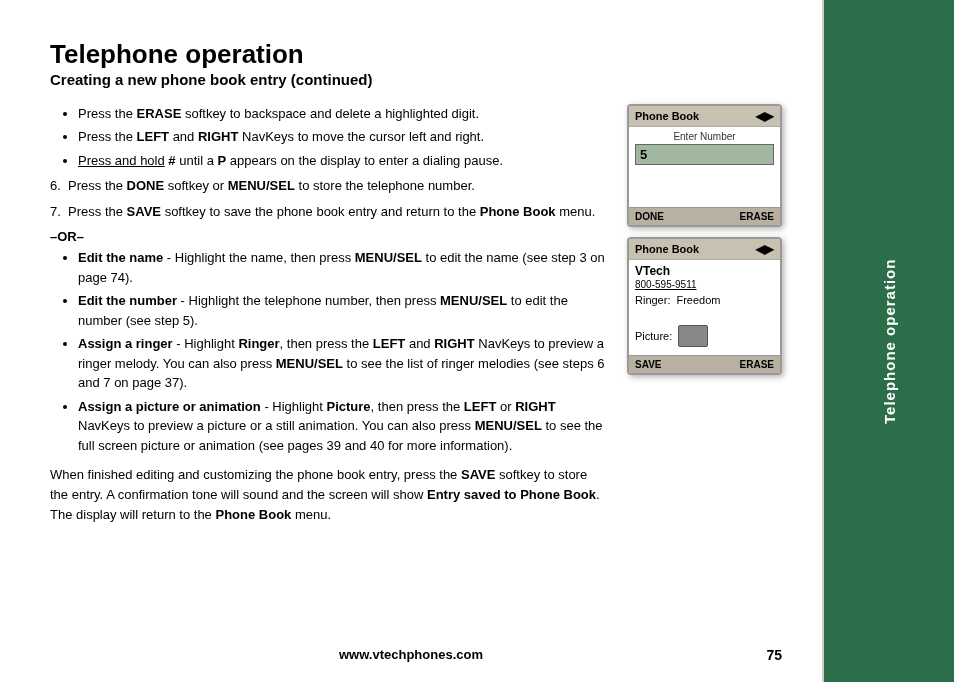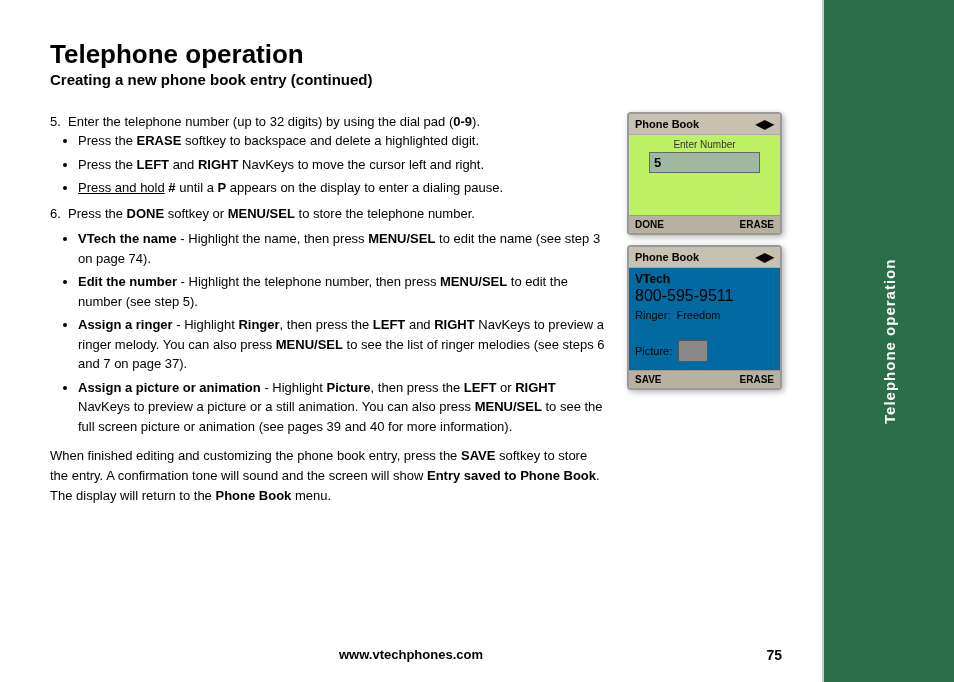--- a/index.html
+++ b/index.html
@@ -44,21 +44,21 @@
       font-size: 26px;
       font-weight: bold;
       color: #000;
       margin-bottom: 2px;
       line-height: 1.1;
     }
     .page-subtitle {
       font-size: 15px;
       font-weight: bold;
       color: #000;
-      margin-bottom: 24px;
+      margin-bottom: 16px;
     }
 
     
     .content-with-screen {
       display: flex;
       gap: 20px;
     }
     .text-column {
       flex: 1;
     }
@@ -103,22 +103,22 @@
       align-items: center;
       padding: 3px 6px;
       font-size: 11px;
       font-weight: bold;
       border-bottom: 1px solid #aaa;
     }
     .screen-header-nav {
       font-size: 12px;
     }
     .screen-body {
-      background: #bef264;
-      padding: 4px 20px;
+      background: #ffffff;
+      padding: 4px 6px;
       min-height: 80px;
     }
     .screen-label-row {
       font-size: 10px;
       color: #333;
       margin-bottom: 2px;
       text-align: center;
     }
     .screen-input-box {
       background: #a0b8a0;
@@ -134,31 +134,32 @@
       display: flex;
       justify-content: space-between;
       padding: 3px 6px;
       font-size: 10px;
       font-weight: bold;
       border-top: 1px solid #999;
     }
 
     
     .screen-body2 {
-      background: #0369a1;
+      background: #ffffff;
       padding: 4px 6px;
     }
     .screen-name {
       font-size: 12px;
       font-weight: bold;
       line-height: 1.3;
     }
     .screen-phone {
-      font-size: 16px;
+      font-size: 10px;
       margin-bottom: 4px;
+      text-decoration: underline;
     }
     .screen-row {
       display: flex;
       gap: 6px;
       align-items: center;
       font-size: 11px;
       margin-bottom: 2px;
     }
     .screen-picture-box {
       width: 30px;
@@ -220,35 +221,38 @@
 
 <div class="main-content">
   <h1 class="page-title">Telephone operation</h1>
   <h2 class="page-subtitle">Creating a new phone book entry (continued)</h2>
 
   <div class="content-with-screen">
     <div class="text-column">
 
 
       <div class="step-item">
-        <span>5.&nbsp;&nbsp;Enter the telephone number (up to 32 digits) by using the dial pad (<strong>0-9</strong>).</span>
         <ul class="bullet-list">
           <li class="bullet-item">Press the <strong>ERASE</strong> softkey to backspace and delete a highlighted digit.</li>
           <li class="bullet-item">Press the <strong>LEFT</strong> and <strong>RIGHT</strong> NavKeys to move the cursor left and right.</li>
           <li class="bullet-item"><span class="underline">Press and hold</span> <strong>#</strong> until a <strong>P</strong> appears on the display to enter a dialing pause.</li>
         </ul>
       </div>
 
       <div class="step-item">
         <span>6.&nbsp;&nbsp;Press the <strong>DONE</strong> softkey or <strong>MENU/SEL</strong> to store the telephone number.</span>
       </div>
 
-
+      <div class="step-item">
+        <span>7.&nbsp;&nbsp;Press the <strong>SAVE</strong> softkey to save the phone book entry and return to the <strong>Phone Book</strong> menu.</span>
+      </div>
+
+      <div class="or-divider">–OR–</div>
       <ul class="bullet-list">
-        <li class="bullet-item"><strong>VTech the name</strong> - Highlight the name, then press <strong>MENU/SEL</strong> to edit the name (see step 3 on page 74).</li>
+        <li class="bullet-item"><strong>Edit the name</strong> - Highlight the name, then press <strong>MENU/SEL</strong> to edit the name (see step 3 on page 74).</li>
         <li class="bullet-item"><strong>Edit the number</strong> - Highlight the telephone number, then press <strong>MENU/SEL</strong> to edit the number (see step 5).</li>
         <li class="bullet-item"><strong>Assign a ringer</strong> - Highlight <strong>Ringer</strong>, then press the <strong>LEFT</strong> and <strong>RIGHT</strong> NavKeys to preview a ringer melody. You can also press <strong>MENU/SEL</strong> to see the list of ringer melodies (see steps 6 and 7 on page 37).</li>
         <li class="bullet-item"><strong>Assign a picture or animation</strong> - Highlight <strong>Picture</strong>, then press the <strong>LEFT</strong> or <strong>RIGHT</strong> NavKeys to preview a picture or a still animation. You can also press <strong>MENU/SEL</strong> to see the full screen picture or animation (see pages 39 and 40 for more information).</li>
       </ul>
 
       <div class="closing-text">
         When finished editing and customizing the phone book entry, press the <strong>SAVE</strong> softkey to store the entry. A confirmation tone will sound and the screen will show <strong>Entry saved to Phone Book</strong>. The display will return to the <strong>Phone Book</strong> menu.
       </div>
     </div>
 

